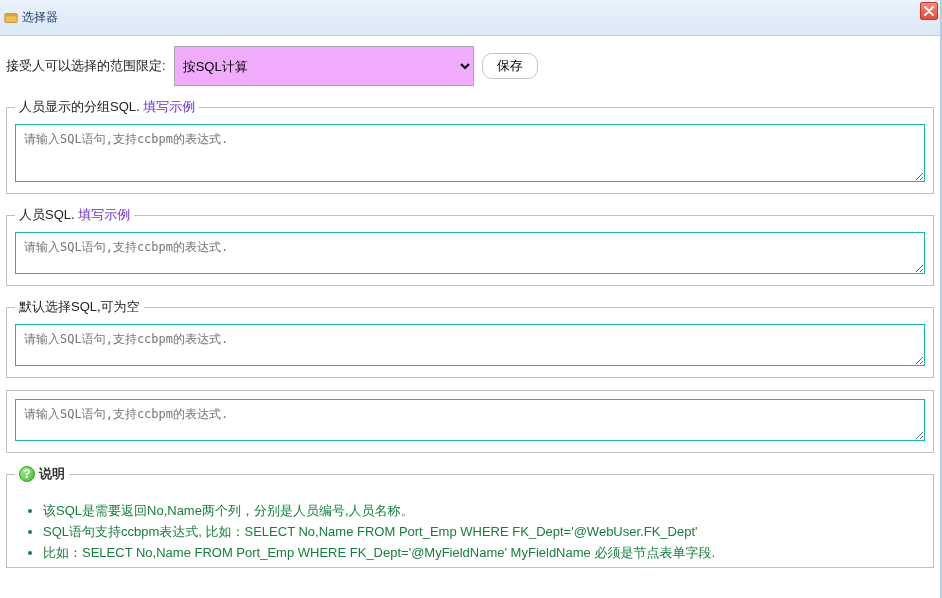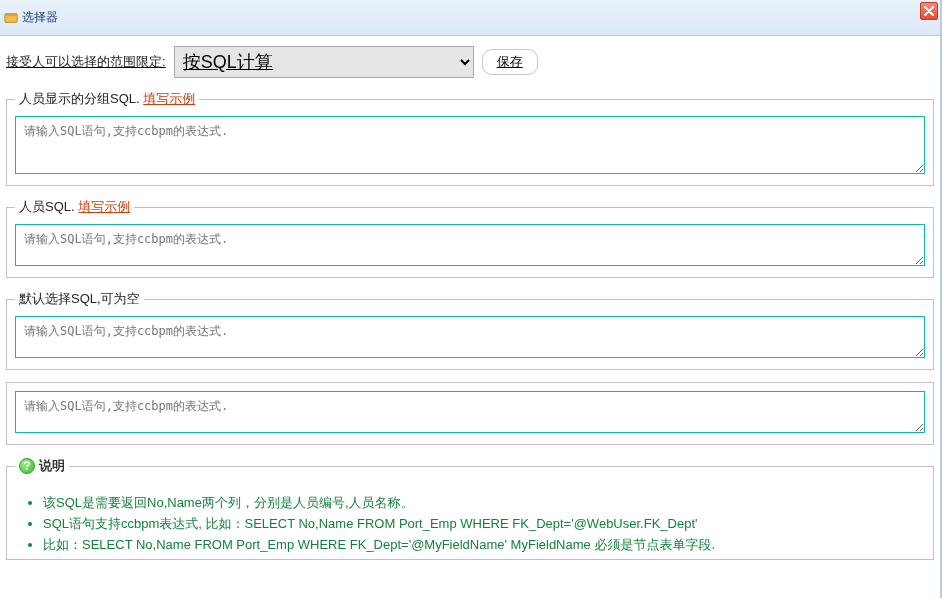--- a/index.html
+++ b/index.html
@@ -44,30 +44,29 @@
       align-items: center;
       justify-content: center;
       cursor: pointer;
     }
     .close-btn svg { width: 10px; height: 10px; }
     .topbar {
       display: flex;
       align-items: center;
       padding: 10px 6px 8px 6px;
       gap: 8px;
-      text-decoration: underline;
     }
     .topbar-label { font-size: 13px; color: #222; }
     .select {
       width: 300px;
-      height: 32px;
+      height: 40px;
       border: 1px solid #a9a9a9;
-      font-size: 18px;
+      font-size: 13px;
       padding: 1px 4px;
-      background: #e5e5e5;
+      background: #f0abfc;
     }
     .save-btn {
       height: 26px;
       padding: 0 14px;
       border: 1px solid #c5c5c5;
       border-radius: 10px;
       background: #fff;
       font-size: 13px;
       cursor: pointer;
     }
@@ -76,22 +75,21 @@
       border: 1px solid #bfbfbf;
       margin: 4px 6px 12px 6px;
       padding: 8px;
     }
     fieldset legend {
       padding: 0 4px;
       font-size: 13px;
       color: #222;
     }
     fieldset legend a {
-      color: #c2410c;
-      text-decoration: underline;
+      color: #6d28d9;
       cursor: pointer;
     }
     .sql-textarea {
       width: 100%;
       border: 1px solid #14b8a6;
       font-size: 12px;
       font-family: "SimSun", monospace;
       padding: 6px 8px;
       color: #757575;
       resize: both;

